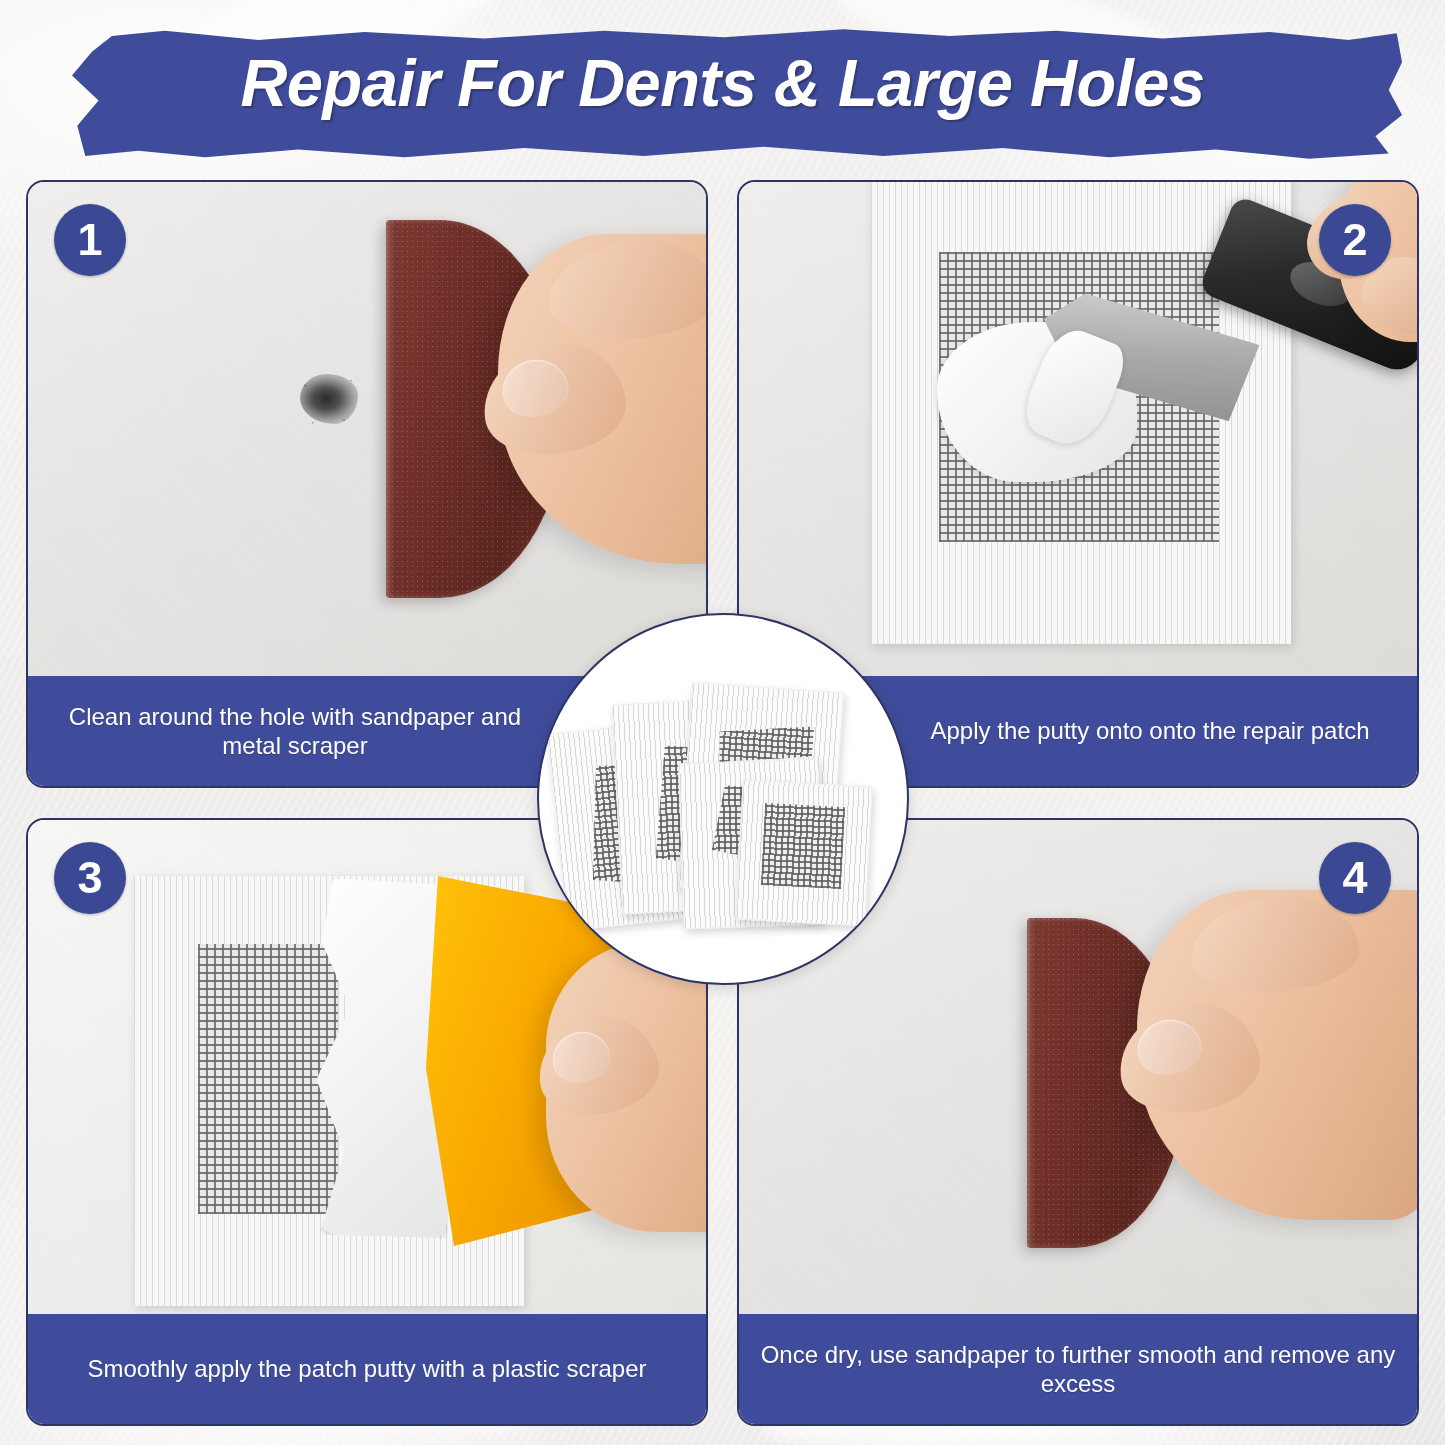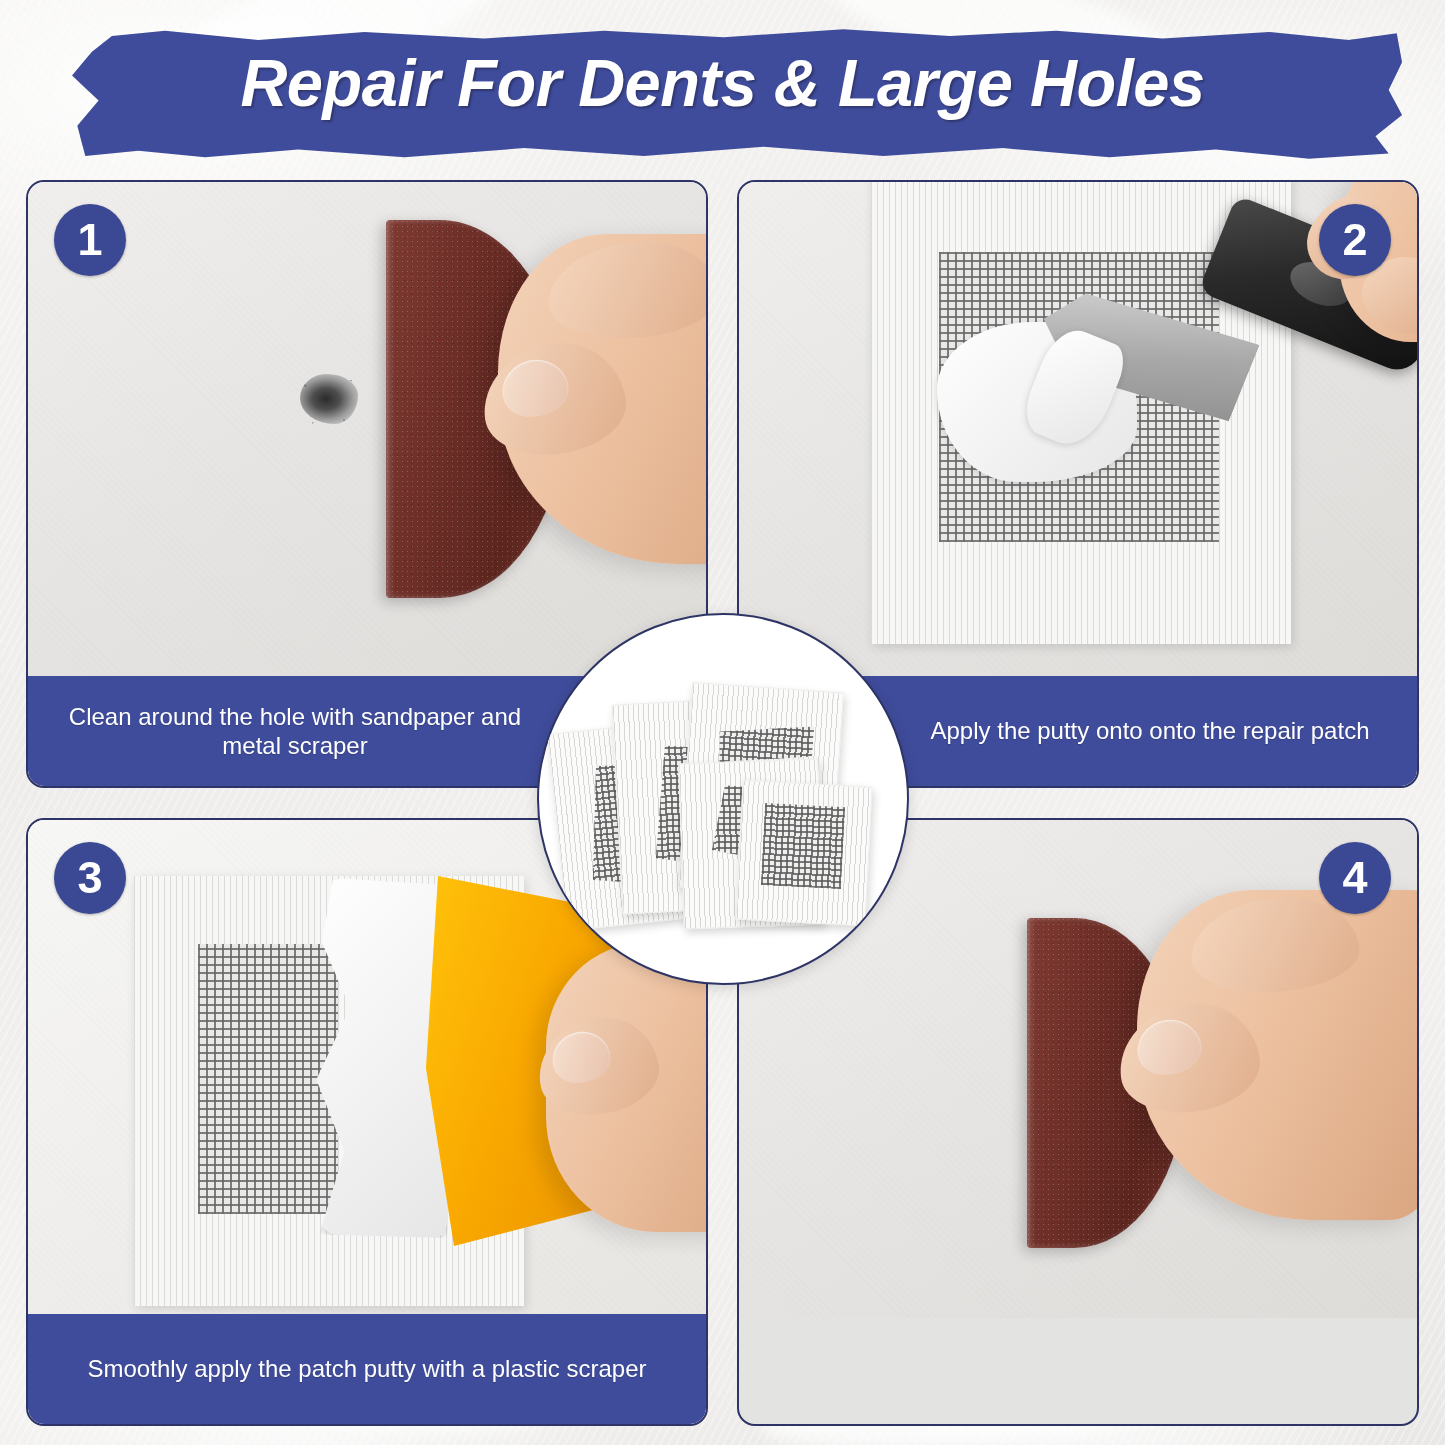--- a/index.html
+++ b/index.html
@@ -332,20 +332,21 @@
 <div class="panel" id="panel-4">
   <div class="photo">
     <div class="wall"></div>
     <div class="sandpaper" style="left:288px;top:98px;width:158px;height:330px;"></div>
     <div class="hand" style="left:398px;top:70px;width:300px;height:330px;border-radius:38% 8% 16% 58%/42% 10% 18% 50%;"></div>
     <div class="finger" style="left:380px;top:184px;width:140px;height:108px;transform:rotate(-8deg);"></div>
     <div class="thumbnail-nail" style="left:398px;top:200px;width:64px;height:54px;transform:rotate(-12deg);"></div>
     <div class="finger" style="left:452px;top:78px;width:168px;height:94px;transform:rotate(-4deg);"></div>
   </div>
   <div class="badge badge-right">4</div>
+  <div class="caption">Once dry, use sandpaper to further smooth and remove any excess</div>
 </div>
 
 <div id="center-inset">
 
   <div class="inset-patch" style="left:18px;top:112px;width:128px;height:198px;transform:rotate(-6deg);"></div>
   <div class="inset-mesh" style="left:48px;top:150px;width:40px;height:118px;transform:rotate(-6deg);
               clip-path:polygon(38% 0%,100% 2%,72% 100%,0% 96%);"></div>
 
   <div class="inset-patch" style="left:78px;top:86px;width:138px;height:210px;transform:rotate(-3deg);"></div>
   <div class="inset-mesh" style="left:114px;top:130px;width:44px;height:118px;transform:rotate(-3deg);

